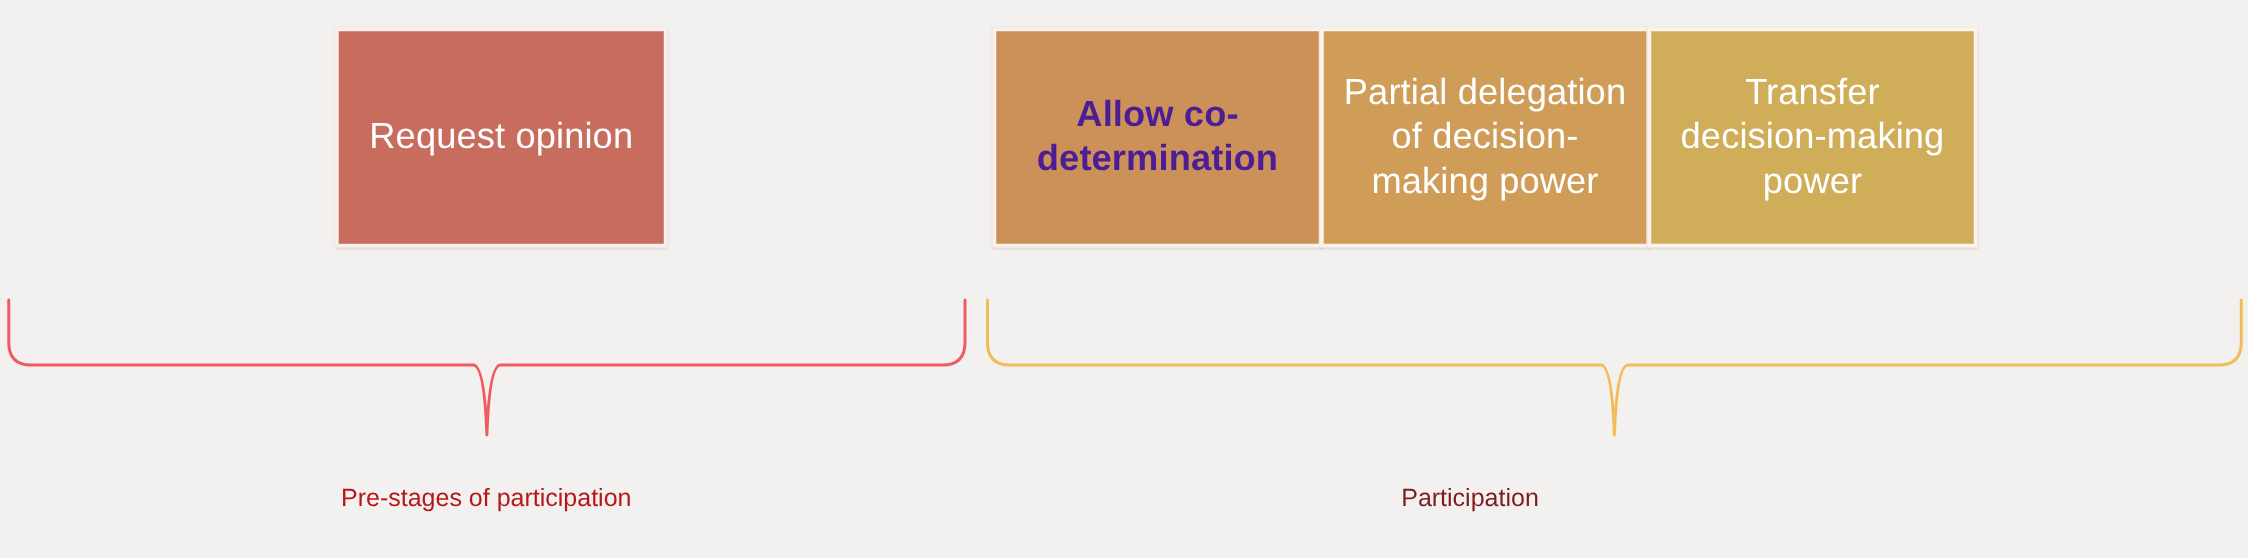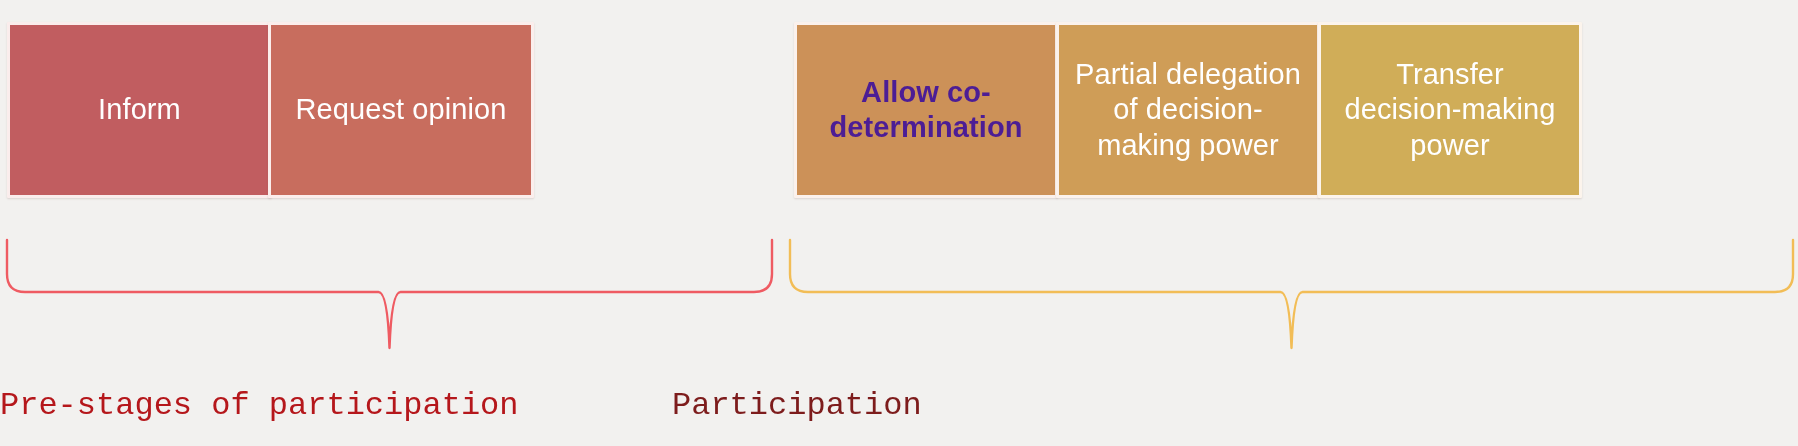--- a/index.html
+++ b/index.html
@@ -60,46 +60,43 @@
     left: 0;
     top: 0;
     width: 1798px;
     height: 446px;
     pointer-events: none;
   }
 
   
   .group-caption {
     position: absolute;
-    text-align: left;
-    font-size: 32px;
+    text-align: center;
+    font-size: 20px;
     line-height: 1.1;
     white-space: nowrap;
-    font-family: Liberation Mono, monospace;
+    font-family: Liberation Sans, sans-serif;
   }
   #caption-pre {
     left: 0px;
     top: 388px;
     width: 778px;
   }
   #caption-part {
     left: 790px;
     top: 388px;
     width: 1008px;
   }
 </style>
 </head>
 <body>
 
 <div id="stage">
 
   <div id="boxes-row">
-      <div class="stage-box" style="left: 7px; width: 239px; background: rgb(193, 93, 96);">
-        <span class="box-label" style="color: rgb(255, 255, 255);">Inform</span>
-      </div>
       <div class="stage-box" style="left: 268px; width: 240px; background: rgb(200, 109, 94); justify-content: flex-end;">
         <span class="box-label" style="color: rgb(255, 255, 255);">Request opinion</span>
       </div>
       <div class="stage-box" style="left: 794px; width: 238px; background: rgb(204, 145, 88);">
         <span class="box-label" style="color: #4c1d95; font-weight: bold;">Allow co-
 determination</span>
       </div>
       <div class="stage-box" style="left: 1056px; width: 238px; background: rgb(207, 157, 87); text-align: center;">
         <span class="box-label" style="color: rgb(255, 255, 255);">Partial delegation
 of decision-

